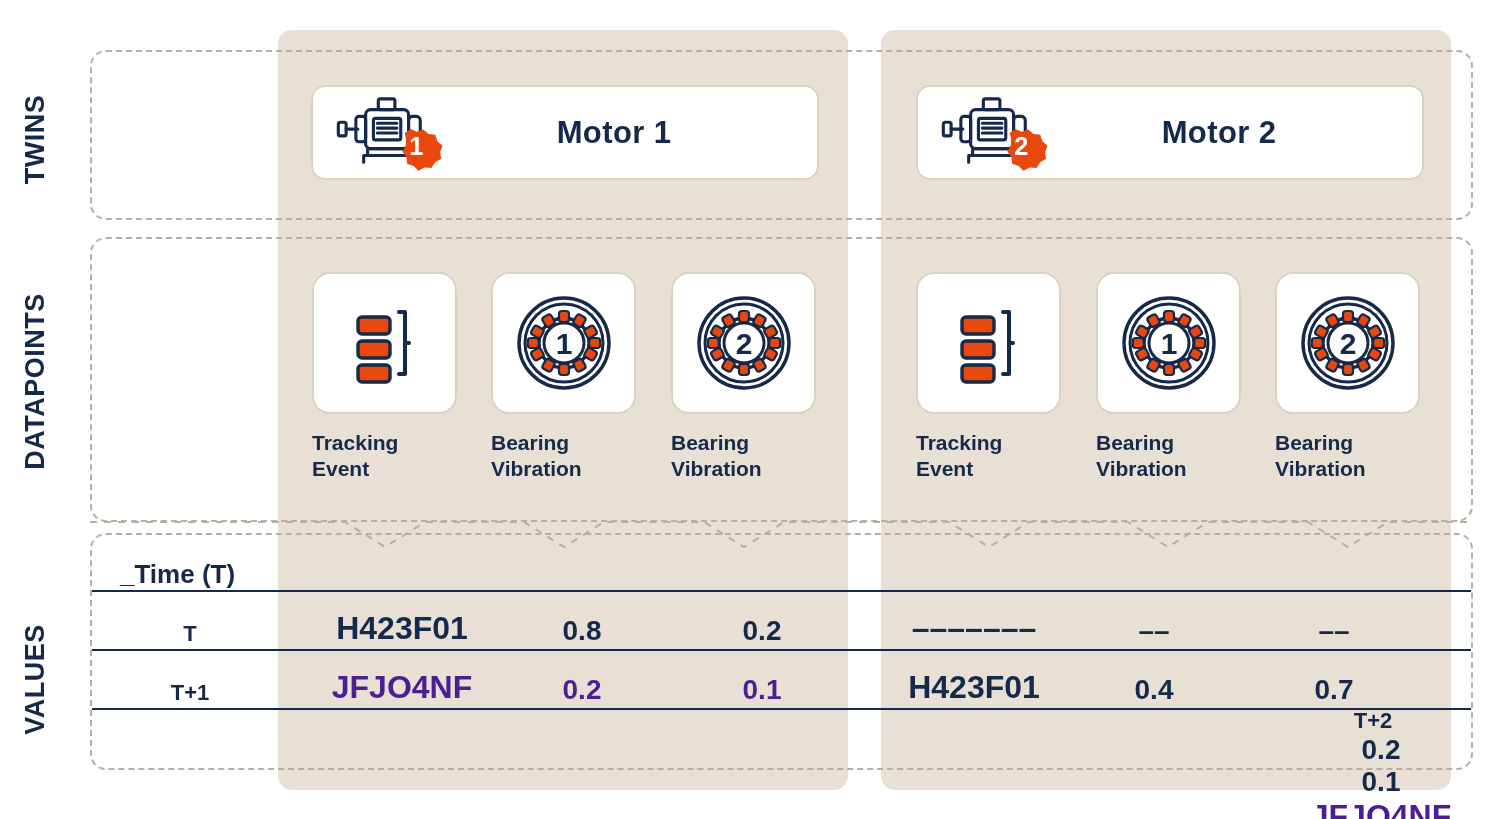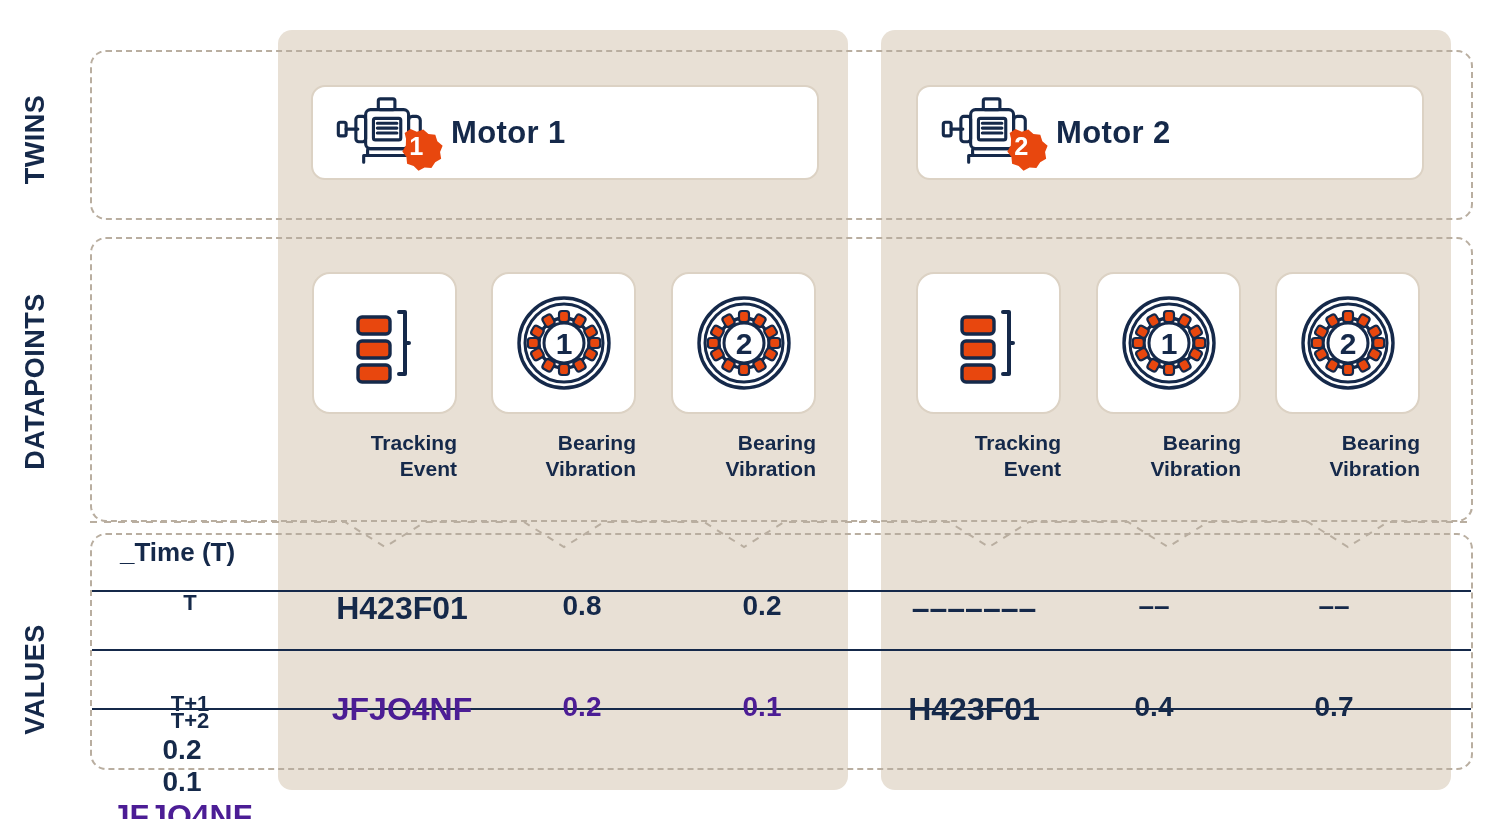--- a/index.html
+++ b/index.html
@@ -58,67 +58,67 @@
     background:#ffffff;
     border:2px solid #DCD2C4;
     border-radius:14px;
     box-sizing:border-box;
     display:flex;align-items:center;
   }
   #motor-card-1{left:311px;}
   #motor-card-2{left:916px;}
   .motor-icon{width:120px;height:80px;margin-left:18px;flex:none;}
   .motor-title{
-    flex:1;text-align:left;
+    flex:1;text-align:center;
     color:#15294A;font-size:31px;font-weight:bold;
     letter-spacing:0.4px;padding-right:40px;
   }
 
   
   .dp{
     position:absolute;
     top:272px;
   }
   .dp-tile{
     width:145px;height:142px;
     background:#ffffff;
     border:2px solid #DCD2C4;
     border-radius:18px;
     box-sizing:border-box;
     display:flex;align-items:center;justify-content:center;
   }
   .dp-label{
     margin-top:16px;
     width:145px;
-    text-align:right;
+    text-align:left;
     color:#15294A;
     font-size:21px;
     font-weight:bold;
     line-height:1.22;
   }
   #dp-1-0{left:312px;}
   #dp-1-1{left:491px;}
   #dp-1-2{left:671px;}
   #dp-2-0{left:916px;}
   #dp-2-1{left:1096px;}
   #dp-2-2{left:1275px;}
 
   
   #vtable{
     position:absolute;
     left:92px;top:535px;
     width:1379px;height:233px;
   }
   .vrow{
     position:absolute;left:0;width:1379px;height:57px;
-    display:flex;align-items:flex-start;
+    display:flex;align-items:flex-end;
   }
   #vrow-head{top:2px;height:53px;}
   #vrow-0{top:55px;}
-  #vrow-1{top:114px;margin-top:42px;}
+  #vrow-1{top:114px;}
   #vrow-2{top:173px;flex-direction:column;}
   .vline{
     position:absolute;left:0;width:1379px;height:2px;background:#15294A;
   }
   #vline-0{top:55px;}
   #vline-1{top:114px;}
   #vline-2{top:173px;}
 
   .vc{ text-align:center; color:#15294A; font-weight:bold; flex:none;}
   .vc-time{ width:196px; font-size:22px; }

